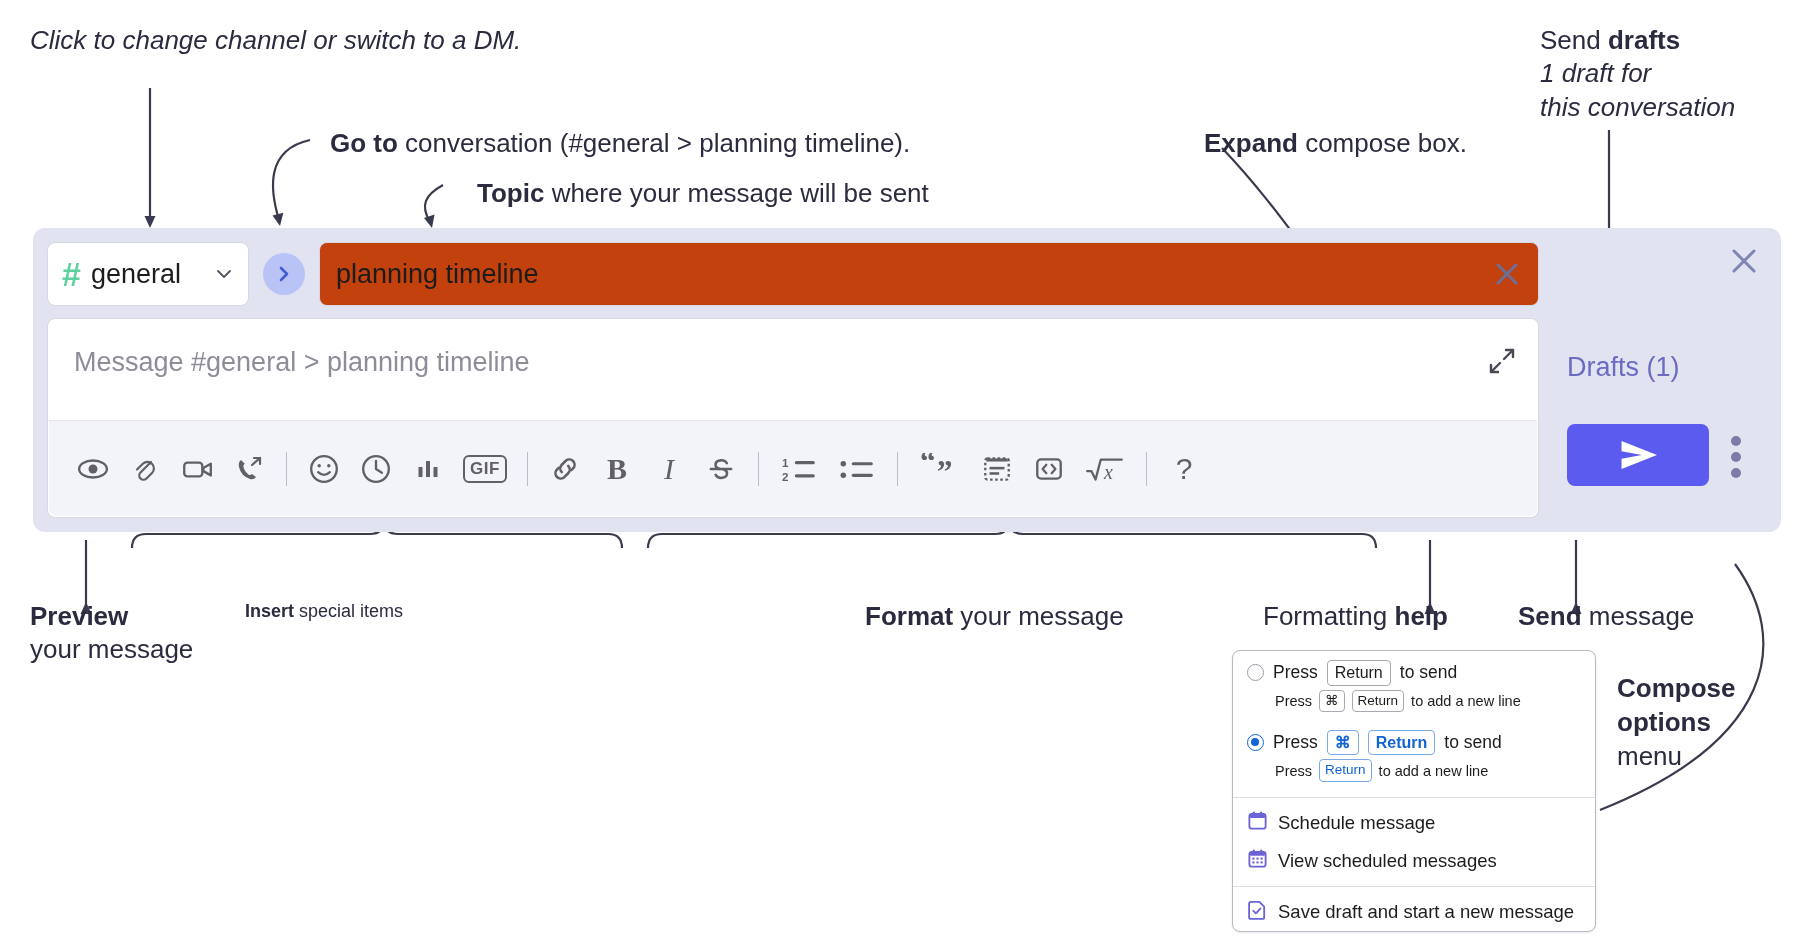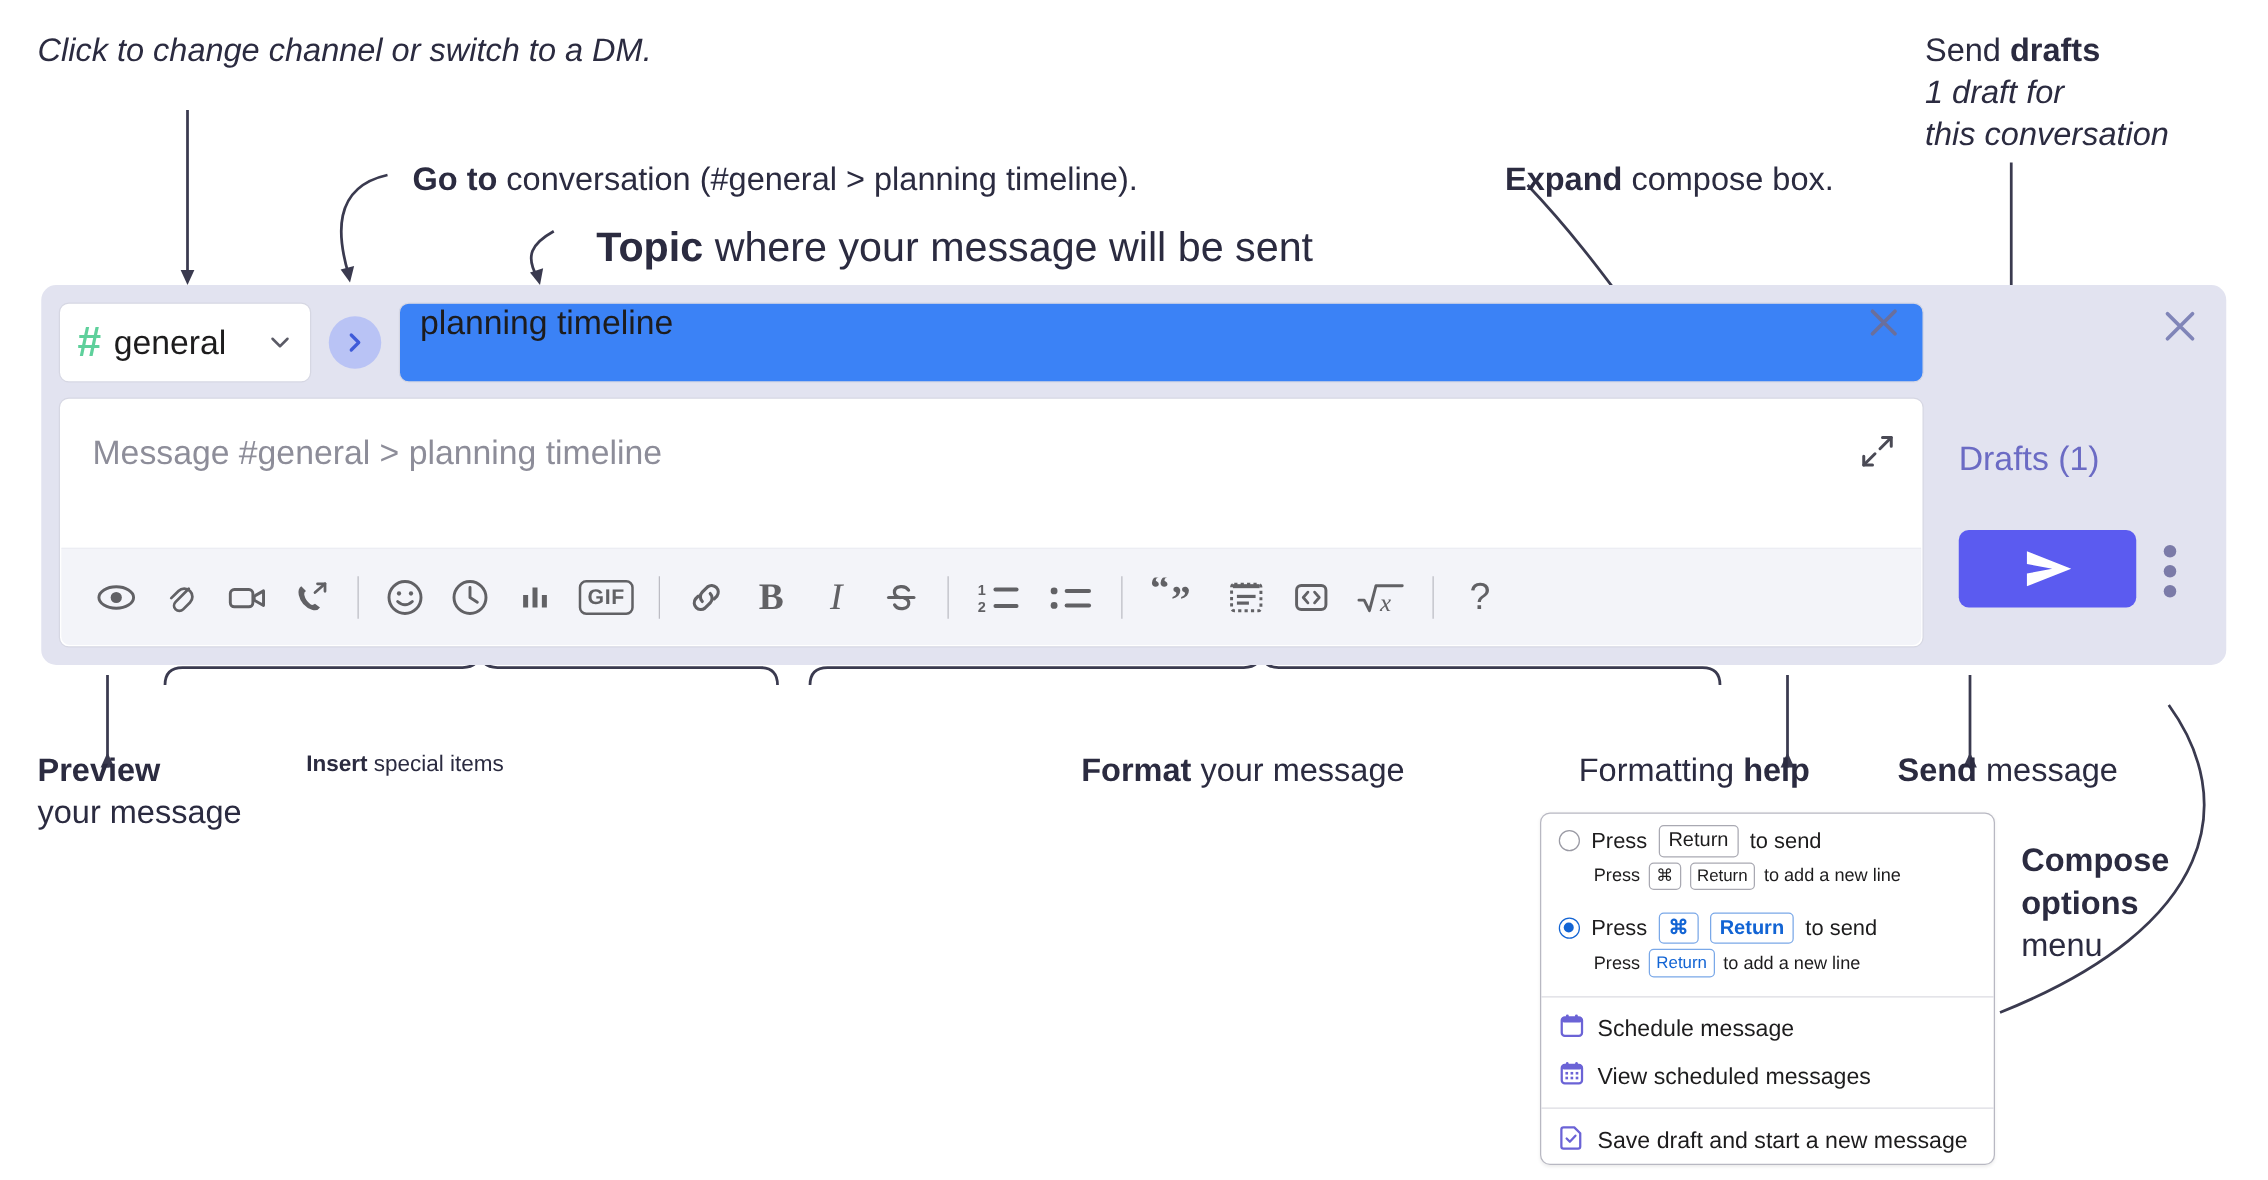--- a/index.html
+++ b/index.html
@@ -31,36 +31,36 @@
     display:flex; align-items:center; padding:0 14px; gap:10px;
   }
   .hash { font-size:34px; font-weight:700; color:#5ed09b; line-height:1; font-family:"Liberation Sans", sans-serif; }
   .chan-name { font-size:27px; color:#1d1c1d; flex:1; }
   .chev { width:20px; height:20px; }
   .goto-btn {
     width:42px; height:42px; border-radius:50%; background:#b9c3f5;
     display:flex; align-items:center; justify-content:center; margin:0 14px;
   }
   .topic-field {
-    flex:1; height:64px; background:#3b82f6; border:1px solid #d6d7e3; border-radius:8px;
-    display:flex; align-items:flex-start; padding:0 16px;
+    flex:1; height:64px; background:#c2410c; border:1px solid #d6d7e3; border-radius:8px;
+    display:flex; align-items:center; padding:0 16px;
   }
   .topic-text { flex:1; font-size:27px; color:#1d1c1d; }
   .x-ico { width:30px; height:30px; }
 
   .msg-box {
     position:absolute; left:0; top:76px; width:100%; height:200px;
     background:#fff; border:1px solid #d6d7e3; border-radius:8px;
   }
   .placeholder {
     position:absolute; left:26px; top:28px; font-size:27px; color:#8d8d99; white-space:nowrap;
   }
   .expand-ico { position:absolute; right:22px; top:28px; width:28px; height:28px; }
   .toolbar {
-    position:absolute; left:1px; bottom:1px; width:calc(100% - 2px); height:78px;
+    position:absolute; left:1px; bottom:1px; width:calc(100% - 2px); height:96px;
     background:#f3f4f9; border-top:1px solid #e4e5ee; border-radius:0 0 7px 7px;
     display:flex; align-items:center; padding-left:18px; gap:0;
   }
   .tb { width:52px; height:52px; display:flex; align-items:center; justify-content:center; color:#616165; }
   .tb svg { display:block; }
   .tb-sep { width:1px; height:34px; background:#bcbcc4; margin:0 11px; }
   .gifbox {
     border:2.4px solid #616165; border-radius:6px; padding:2px 5px;
     font-size:17px; font-weight:700; letter-spacing:.5px; color:#616165;
     font-family:"Liberation Sans", sans-serif;
@@ -146,21 +146,21 @@
 </svg>
 
 <div class="ann" style="left:30px; top:24px; font-size:26px;">
   <div><i>Click to change channel or switch to a DM.</i></div>
 </div>
 
 <div class="ann" style="left:330px; top:127px; font-size:26px;">
   <b>Go to</b><span> conversation (#general &gt; planning timeline).</span>
 </div>
 
-<div class="ann" style="left:477px; top:177px; font-size:33px;">
+<div class="ann" style="left:477px; top:177px; font-size:26px;">
   <b>Topic</b><span> where your message will be sent</span>
 </div>
 
 <div class="ann" style="left:1204px; top:127px; font-size:26px;">
   <b>Expand</b><span> compose box.</span>
 </div>
 
 <div class="ann" style="left:1540px; top:24px; font-size:26px;">
   <div><span>Send </span><b>drafts</b></div>
   <div><i>1 draft for</i></div>

